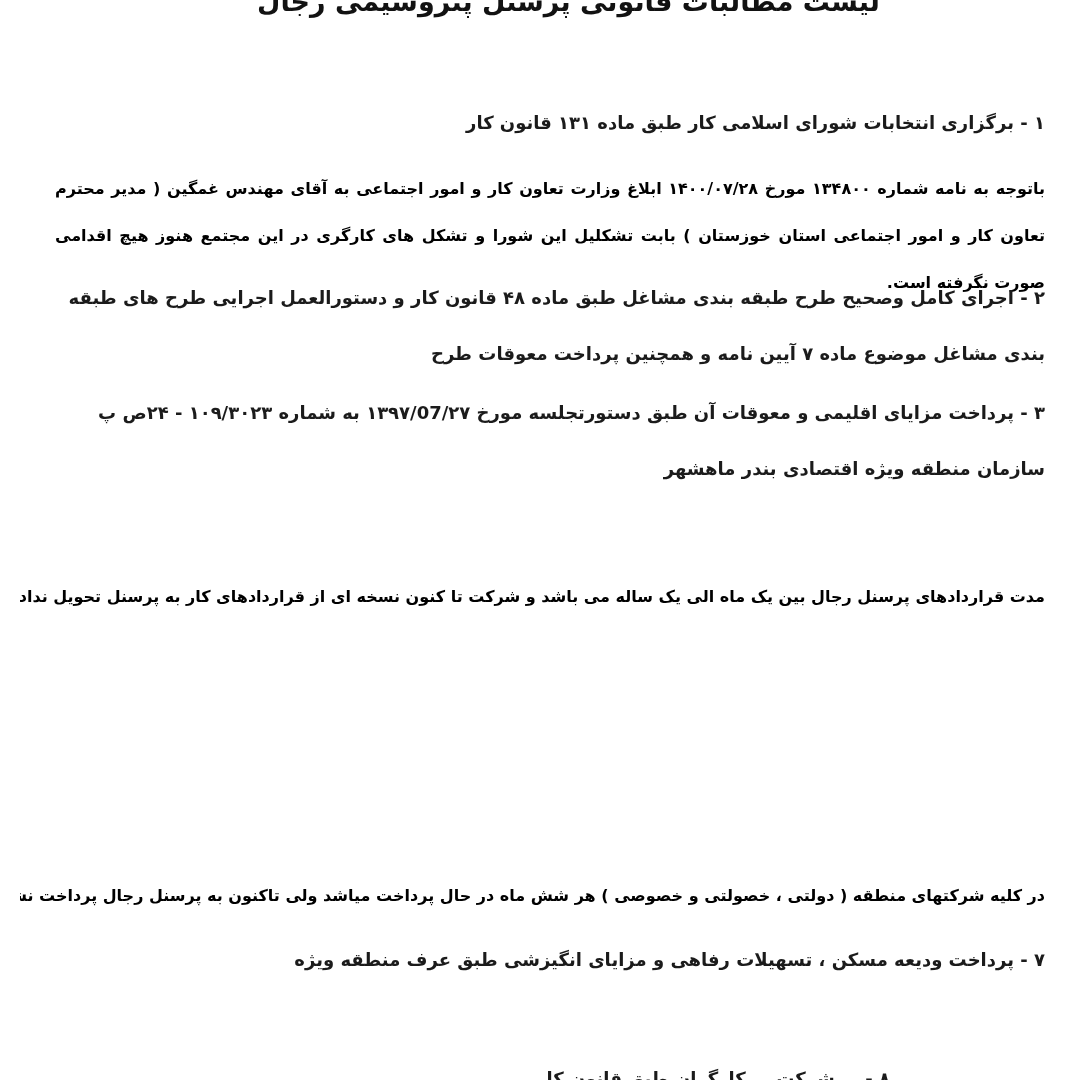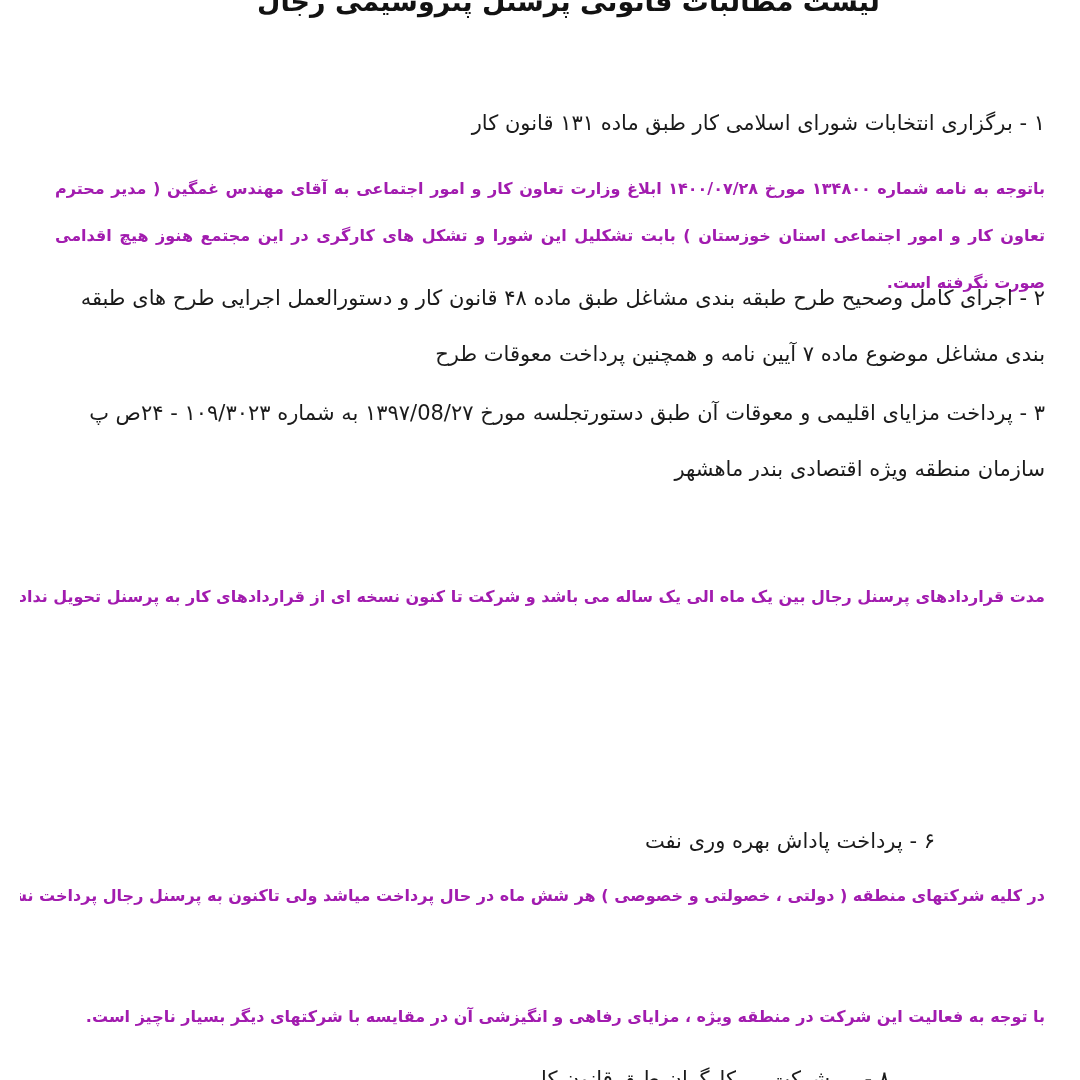--- a/index.html
+++ b/index.html
@@ -26,32 +26,32 @@
     color: #121212;
     white-space: nowrap;
     line-height: 30px;
   }
   .item {
     position: absolute;
     right: 35px;
     left: 35px;
     margin: 0;
     color: #1b1b1b;
-    font-size: 21px;
-    font-weight: normal;
+    font-size: 18px;
+    font-weight: bold;
     line-height: 56px;
     text-align: right;
   }
   .item.oneline { white-space: nowrap; left: auto; }
   .note {
     position: absolute;
     right: 35px;
     left: 35px;
     margin: 0;
-    color: #a21caf;
+    color: #000000;
     font-size: 16px;
     font-weight: bold;
     line-height: 47px;
     text-align: justify;
     text-align-last: right;
   }
   .note.oneline { white-space: nowrap; left: auto; text-align: right; }
 
   
   .pos-item1 { top: 95px; }
@@ -74,29 +74,28 @@
 <div class="page">
 
   <h1 class="doc-title">لیست مطالبات قانونی پرسنل پتروشیمی رجال</h1>
 
   <p class="item oneline pos-item1">۱ - برگزاری انتخابات شورای اسلامی کار طبق ماده ۱۳۱ قانون کار</p>
 
   <p class="note pos-note1">باتوجه به نامه شماره ۱۳۴۸۰۰ مورخ ۱۴۰۰/۰۷/۲۸ ابلاغ وزارت تعاون کار و امور اجتماعی به آقای مهندس غمگین ( مدیر محترم تعاون کار و امور اجتماعی استان خوزستان ) بابت تشکلیل این شورا و تشکل های کارگری در این مجتمع هنوز هیچ اقدامی صورت نگرفته است.</p>
 
   <p class="item pos-item2">۲ - اجرای کامل وصحیح طرح طبقه بندی مشاغل طبق ماده ۴۸ قانون کار و دستورالعمل اجرایی طرح های طبقه بندی مشاغل موضوع ماده ۷ آیین نامه و همچنین پرداخت معوقات طرح</p>
 
-  <p class="item pos-item3">۳ - پرداخت مزایای اقلیمی و معوقات آن طبق دستورتجلسه مورخ ۱۳۹۷/08/۲۷ به شماره ۱۰۹/۳۰۲۳ - ۲۴ص پ سازمان منطقه ویژه اقتصادی بندر ماهشهر</p>
+  <p class="item pos-item3">۳ - پرداخت مزایای اقلیمی و معوقات آن طبق دستورتجلسه مورخ ۱۳۹۷/07/۲۷ به شماره ۱۰۹/۳۰۲۳ - ۲۴ص پ سازمان منطقه ویژه اقتصادی بندر ماهشهر</p>
 
 
   <p class="note oneline pos-note4">مدت قراردادهای پرسنل رجال بین یک ماه الی یک ساله می باشد و شرکت تا کنون نسخه ای از قراردادهای کار به پرسنل تحویل نداده است.</p>
 
 
 
-  <p class="item oneline pos-item6">۶ - پرداخت پاداش بهره وری نفت</p>
 
   <p class="note oneline pos-note6">در کلیه شرکتهای منطقه ( دولتی ، خصولتی و خصوصی ) هر شش ماه در حال پرداخت میاشد ولی تاکنون به پرسنل رجال پرداخت نشده است.</p>
 
+  <p class="item oneline pos-item7">۷ - پرداخت ودیعه مسکن ، تسهیلات رفاهی و مزایای انگیزشی طبق عرف منطقه ویژه</p>
 
-  <p class="note oneline pos-note7">با توجه به فعالیت این شرکت در منطقه ویژه ، مزایای رفاهی و انگیزشی آن در مقایسه با شرکتهای دیگر بسیار ناچیز است.</p>
 
   <p class="item oneline pos-item8">۸ - … شرکت … کارگران طبق قانون کار</p>
 
 </div>
 
 </body></html>

